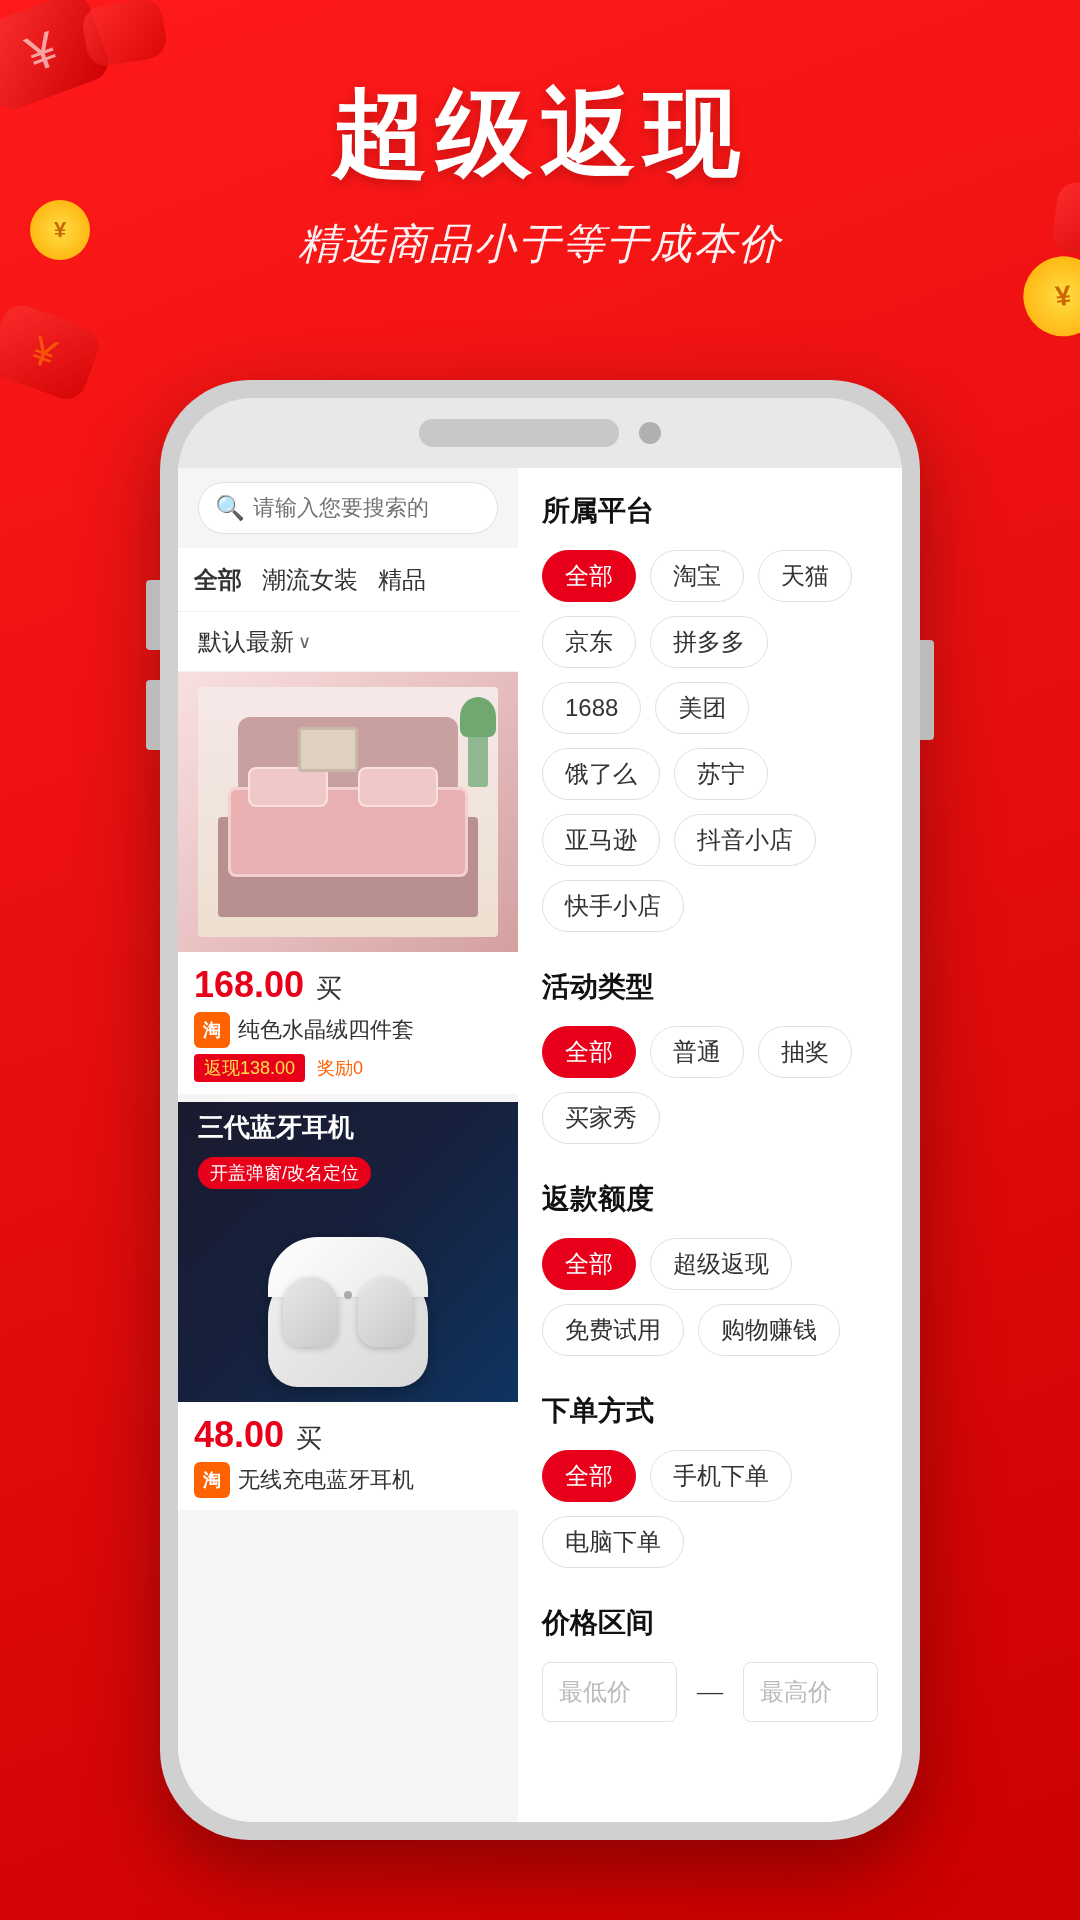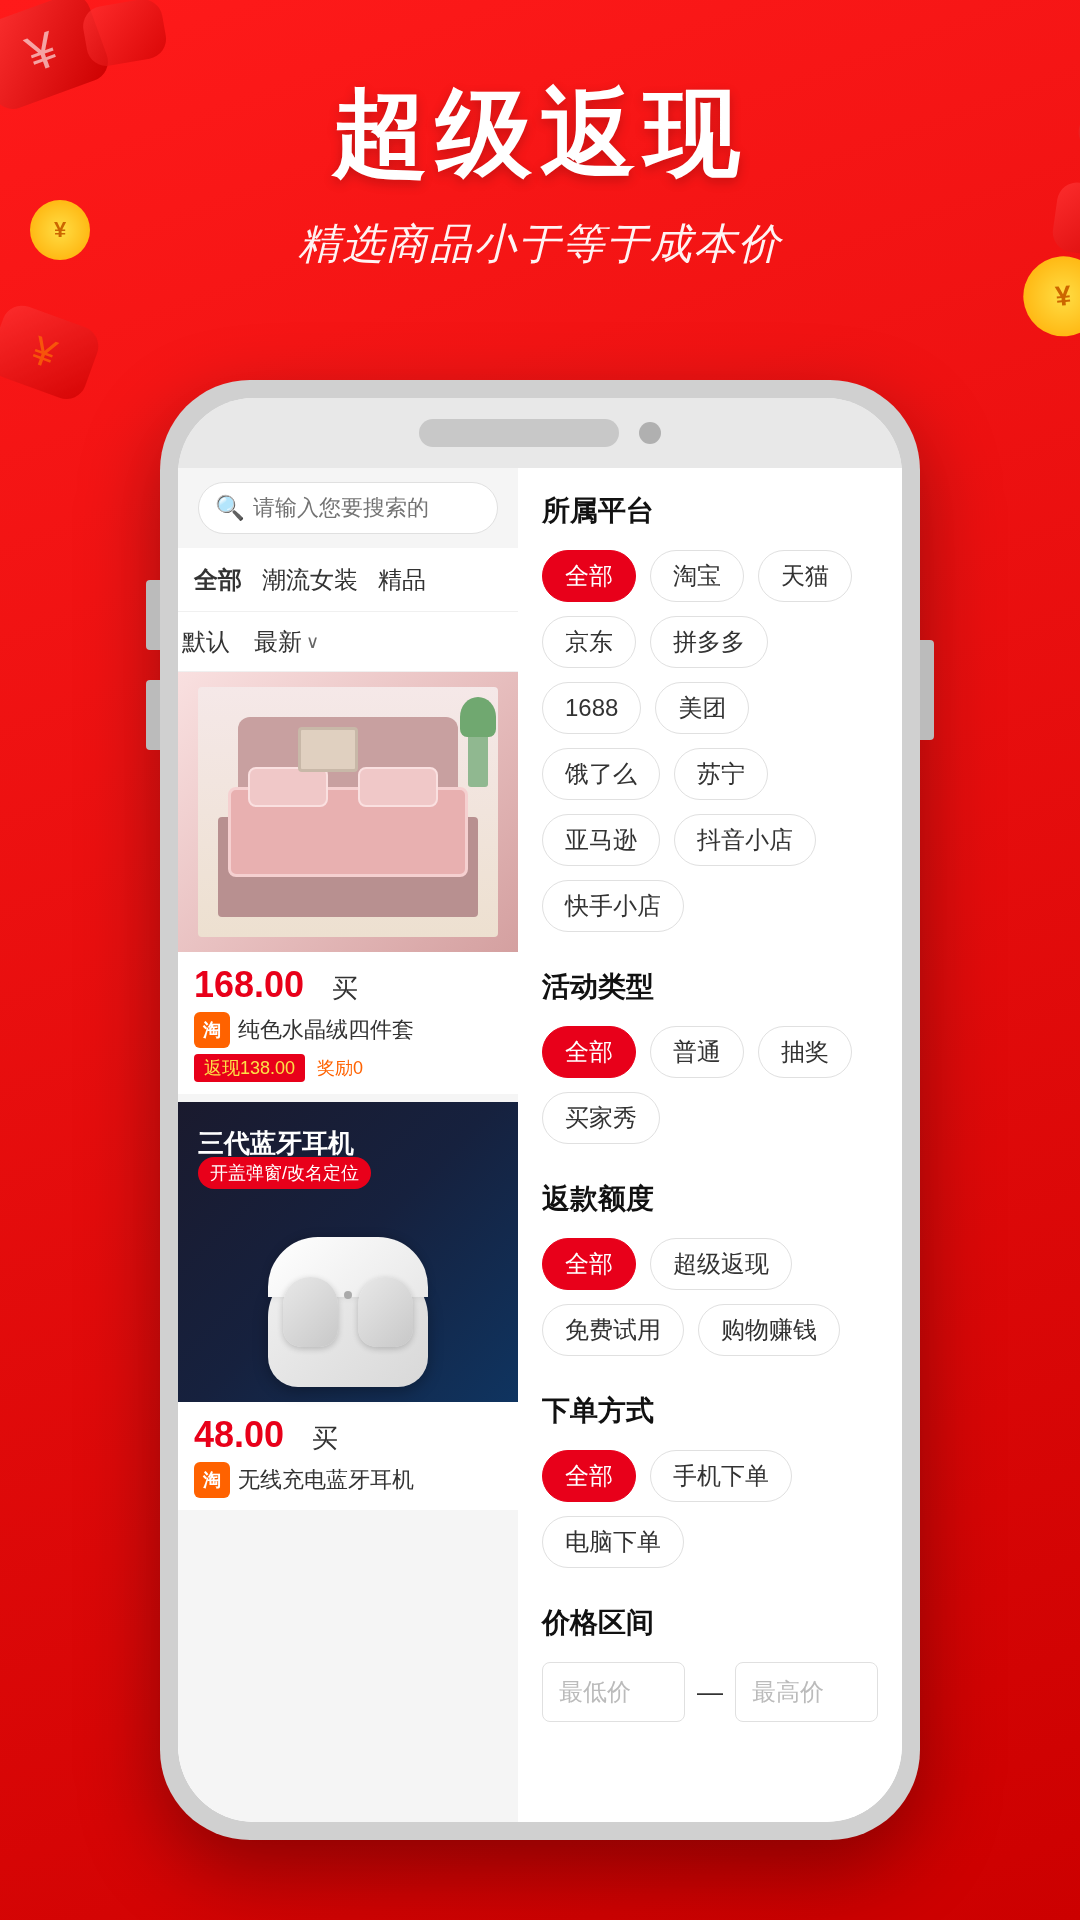--- a/index.html
+++ b/index.html
@@ -188,22 +188,21 @@
       color: #333;
       font-weight: 600;
     }
 
     
     .sort-bar {
       height: 60px;
       background: #ffffff;
       display: flex;
       align-items: center;
-      padding: 0 4px;
-      gap: 24px;
+      padding: 0 20px;
       border-bottom: 1px solid #f0f0f0;
     }
 
     .sort-item {
       font-size: 24px;
       color: #333;
     }
 
     .sort-item.with-arrow {
       display: flex;
@@ -243,21 +242,21 @@
       justify-content: center;
     }
 
     .product-info {
       padding: 12px 16px;
     }
 
     .price-row {
       display: flex;
       align-items: baseline;
-      gap: 24px;
+      gap: 8px;
     }
 
     .price-main {
       font-size: 36px;
       font-weight: 700;
       color: #e8001a;
     }
 
     .product-name-row {
       display: flex;
@@ -319,21 +318,21 @@
       background: linear-gradient(135deg, #1a1a2e 0%, #16213e 50%, #0f3460 100%);
       position: relative;
       display: flex;
       align-items: flex-end;
       justify-content: center;
       padding-bottom: 10px;
     }
 
     .earbuds-title-overlay {
       position: absolute;
-      top: 24px;
+      top: 8px;
       left: 20px;
       font-size: 26px;
       font-weight: 700;
       color: white;
     }
 
     .earbuds-badge {
       position: absolute;
       top: 55px;
       left: 20px;
@@ -388,22 +387,23 @@
     .filter-tag.active {
       background: #e8001a;
       color: #ffffff;
       border-color: #e8001a;
     }
 
     
     .price-range-row {
       display: flex;
       align-items: center;
-      gap: 12px;
+      gap: 20px;
       margin-top: 12px;
+      font-family: Liberation Serif, serif;
     }
 
     .price-input-box {
       flex: 1;
       height: 60px;
       border: 1.5px solid #e0e0e0;
       border-radius: 8px;
       padding: 0 16px;
       font-size: 24px;
       color: #bbb;

